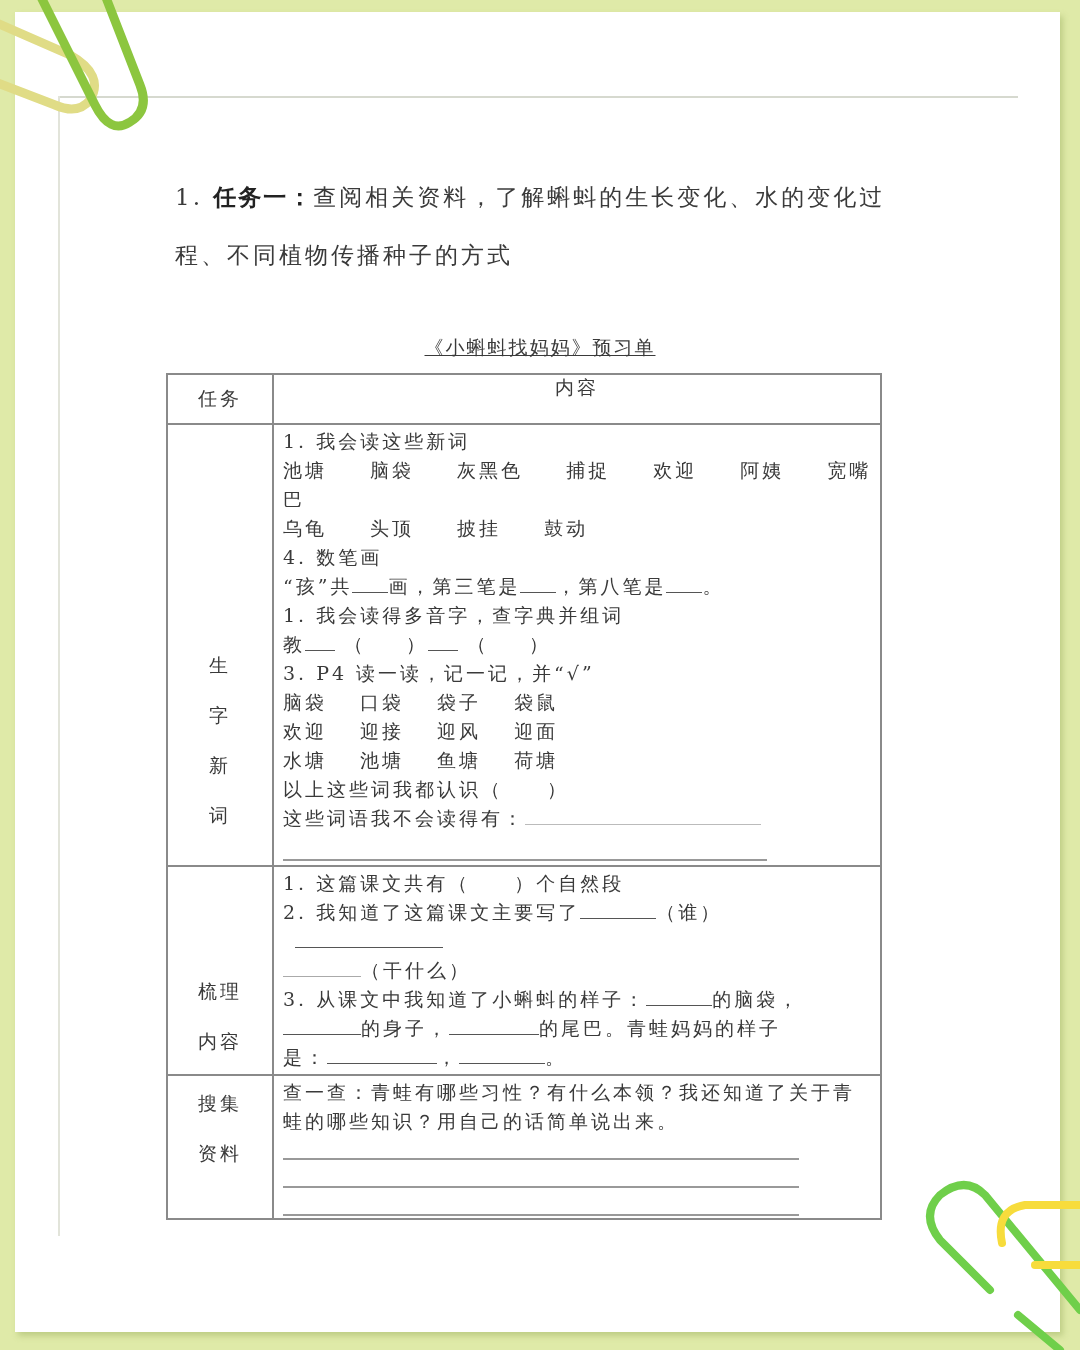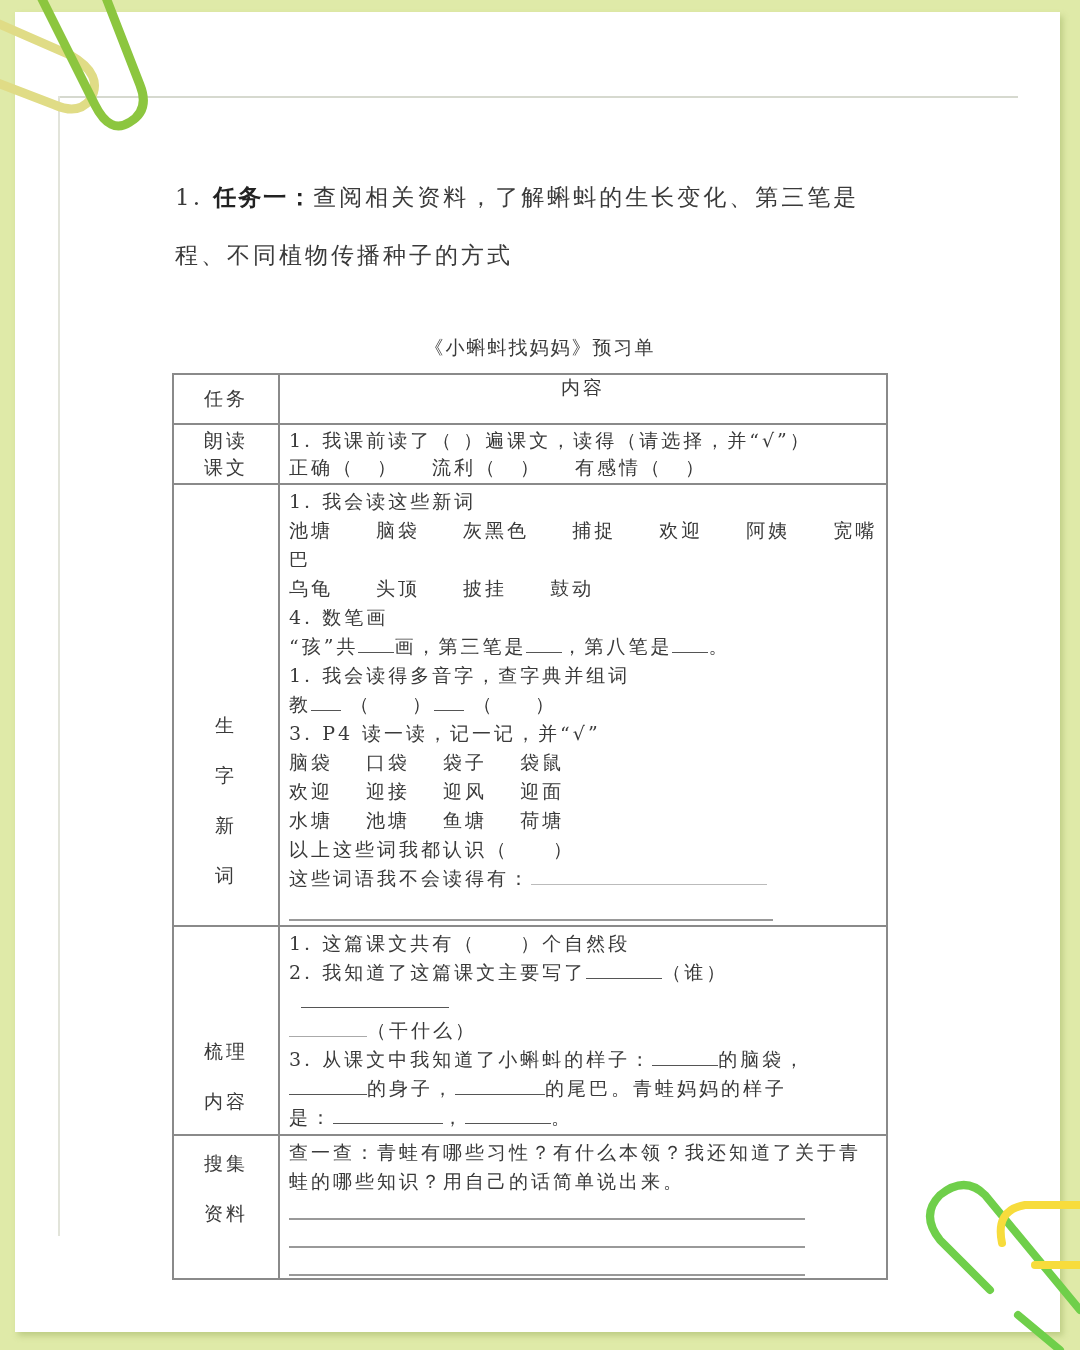--- a/index.html
+++ b/index.html
@@ -23,26 +23,26 @@
     background:#e2e4da;
   }
   .clip { position:absolute; }
   .content { position:absolute; left:0; top:0; width:1080px; height:1350px; }
   .task-line {
     position:absolute; left:175px; font-size:23px; letter-spacing:3px; color:#3a3a3a;
   }
   .task-line b { font-family:"DejaVu Sans","Liberation Sans",sans-serif; font-weight:bold; color:#222; letter-spacing:2px;margin-top:44px;}
   .doc-title {
     position:absolute; left:0; width:1080px; top:335px; text-align:center;
-    font-size:19px; letter-spacing:2px; color:#3a3a3a;
+    font-size:19px; letter-spacing:2px; color:#3a3a3a;text-decoration:underline;
   }
   table.sheet {
     position:absolute; left:166px; top:373px; width:716px;
     border-collapse:collapse; table-layout:fixed;
-    font-size:19px; color:#3a3a3a; letter-spacing:3px;margin-left:6px;
+    font-size:19px; color:#3a3a3a; letter-spacing:3px;
   }
   table.sheet td {
     border:2px solid #8a8a8a; vertical-align:top; padding:0;
   }
   td.label { width:104px; text-align:center; vertical-align:middle !important; }
   td.body { padding:2px 8px 2px 9px !important; line-height:29px; }
   .hdr td { height:48px; vertical-align:middle; text-align:center; }
   .vlabel span { display:block; line-height:50px; }
   .blank { display:inline-block; border-bottom:1.5px solid #555; vertical-align:baseline; height:18px; }
   .rule { display:block; border-bottom:2px solid #999; height:0; margin-top:26px; }
@@ -65,49 +65,35 @@
   <path d="M 90 130 L 40 80 Q 20 55 40 35 Q 65 15 85 35 L 180 150" fill="none" stroke="#6fcf4a" stroke-width="8" stroke-linecap="round"></path>
   <path d="M 118 155 L 160 190" fill="none" stroke="#6fcf4a" stroke-width="8" stroke-linecap="round"></path>
   <path d="M 102 83 Q 95 50 125 45 L 185 45" fill="none" stroke="#f7dc3c" stroke-width="8" stroke-linecap="round"></path>
   <path d="M 135 105 L 185 105" fill="none" stroke="#f7dc3c" stroke-width="8" stroke-linecap="round"></path>
 </svg>
 
 <div class="content">
 
   <div class="task-line" style="top:182px">
     <span>1.</span>
-    <b>任务一：</b><span>查阅相关资料，了解蝌蚪的生长变化、第三笔是</span>
+    <b>任务一：</b><span>查阅相关资料，了解蝌蚪的生长变化、水的变化过</span>
   </div>
   <div class="task-line" style="top:240px">
     <span>程、不同植物传播种子的方式</span>
   </div>
 
   <div class="doc-title">《小蝌蚪找妈妈》预习单</div>
 
   <table class="sheet">
     <tbody>
         <tr class="hdr">
       <td class="label">任务</td>
       <td>内容</td>
     </tr>
 
-    <tr>
-      <td class="label" style="line-height:27px">
-        <div>朗读</div>
-        <div>课文</div>
-      </td>
-      <td class="body" style="line-height:27px">
-        <div>1. 我课前读了（ ）遍课文，读得（请选择，并“√”）</div>
-        <div>
-          <span>正确（　）</span><span class="gap"></span>
-          <span>流利（　）</span><span class="gap"></span>
-          <span>有感情（　）</span>
-        </div>
-      </td>
-    </tr>
 
     <tr>
       <td class="label vlabel" style="padding-top:190px !important;">
         <span>生</span>
         <span>字</span>
         <span>新</span>
         <span>词</span>
       </td>
       <td class="body">
         <div>1. 我会读这些新词</div>

